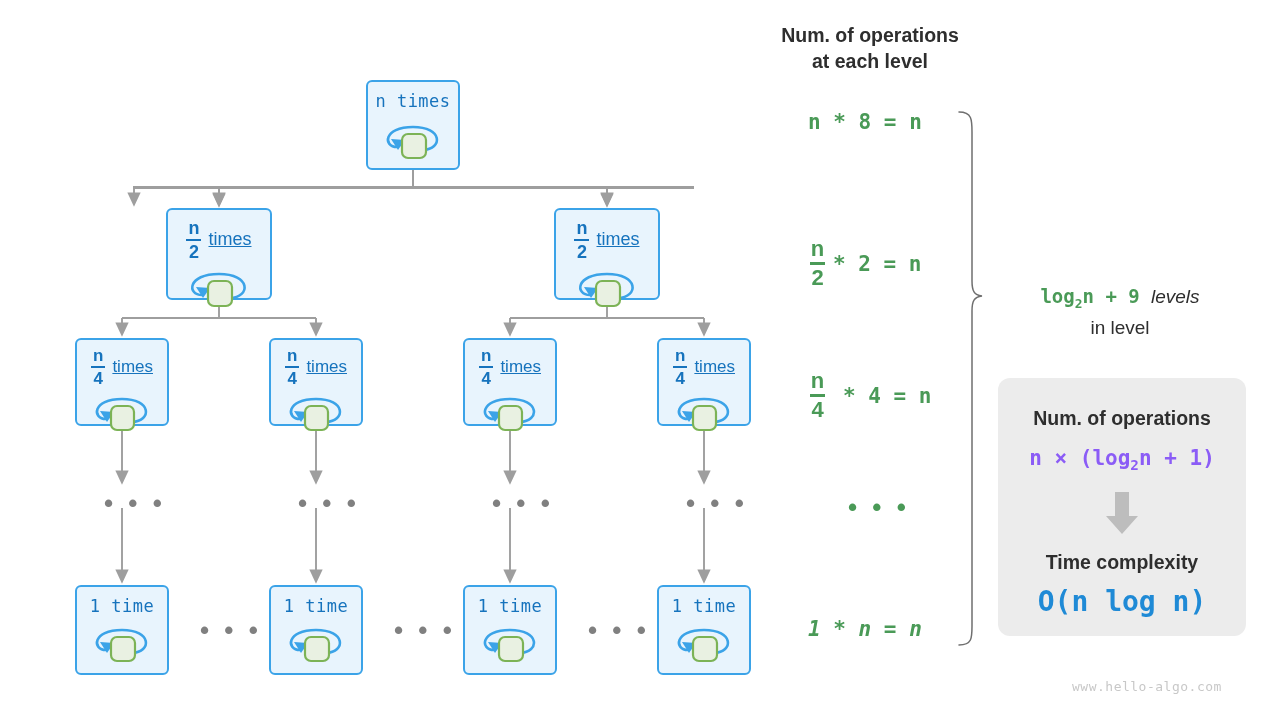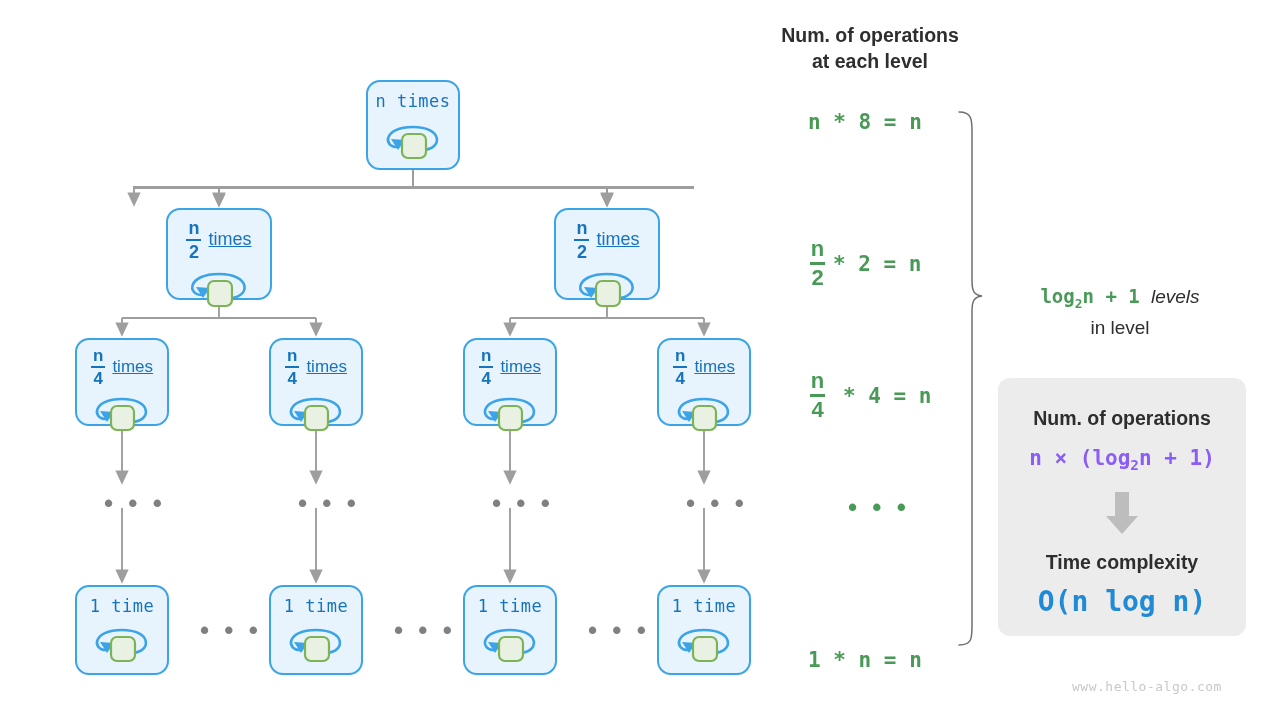--- a/index.html
+++ b/index.html
@@ -10,21 +10,21 @@
   }
   #stage{position:relative;width:1280px;height:720px;}
   #svg-layer{position:absolute;left:0;top:0;width:1280px;height:720px;}
 
   
   .node{
     position:absolute;
     box-sizing:border-box;
     background:#e8f4fd;
     border:2.5px solid #3ba3e8;
-    border-radius:14px;
+    border-radius:6px;
     display:flex;
     flex-direction:column;
     align-items:center;
     justify-content:flex-start;
   }
   .node-label{
     color:#1673bd;
     font-weight:400;
     display:flex;
     align-items:center;
@@ -401,26 +401,26 @@
     <span class="gfrac">
       <span>n</span>
       <span class="bar"></span>
       <span>4</span>
     </span>
     <span style="margin-left:18px;">* 4 = n</span>
   </div>
 
   <div class="dots dots-green" style="left:848px;top:494px;">• • •</div>
 
-  <div class="eq" style="left:808px;top:648px;">
+  <div class="eq" style="left:808px;top:617px;font-style:italic;">
     <span>1 * n = n</span>
   </div>
 
   <div class="levels-text" style="left:1000px;top:283px;width:240px;">
-    <span class="green-mono"><span>log</span><sub>2</sub><span>n + 1</span></span>
+    <span class="green-mono"><span>log</span><sub>2</sub><span>n + 9</span></span>
     <span style="margin-left:6px;font-style:italic;">levels</span><br>
     <span>in level</span>
   </div>
 
   <div class="panel" style="left:998px;top:378px;width:248px;height:258px;">
     <div class="panel-title" style="margin-top:29px;">Num. of operations</div>
     <div class="panel-formula" style="margin-top:16px;"><span>n × (log</span><sub>2</sub><span>n + 1)</span></div>
     <div class="panel-arrow" style="margin-top:17px;">
       <svg width="46" height="46" viewBox="0 0 46 46">
         <path d="M16,2 L30,2 L30,26 L39,26 L23,44 L7,26 L16,26 z" fill="#bdbdbd"></path>

